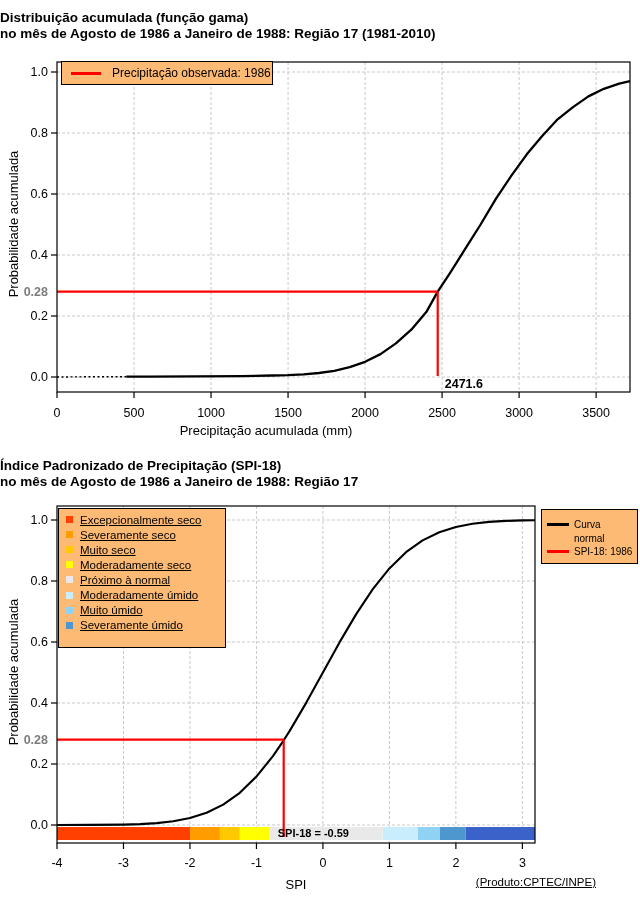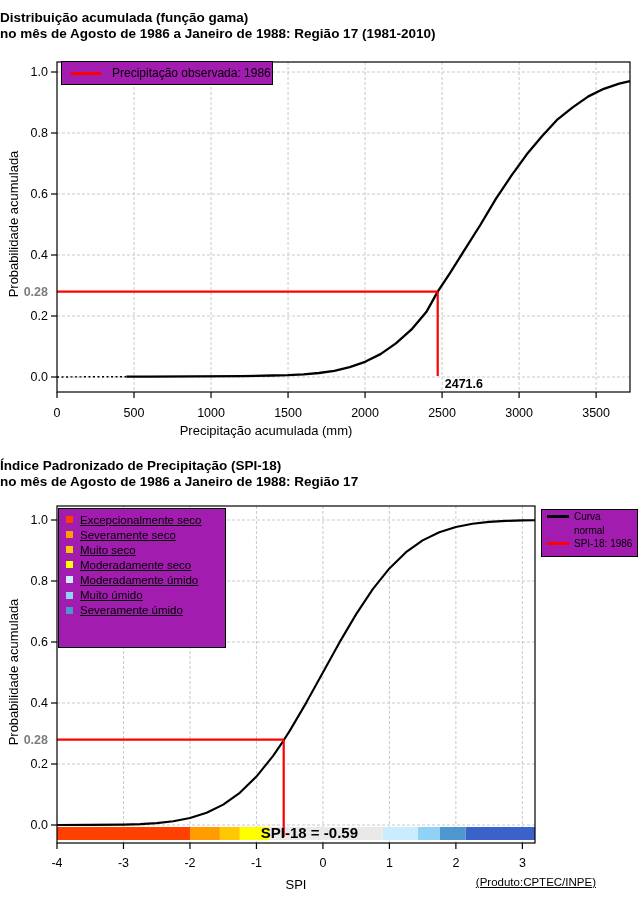--- a/index.html
+++ b/index.html
@@ -4,31 +4,31 @@
 <style>
   html,body{margin:0;padding:0;background:#ffffff;}
   #app{position:relative;width:640px;height:900px;background:#ffffff;overflow:hidden;
        font-family:"Liberation Sans",sans-serif;color:#000;}
   #plot-svg{position:absolute;left:0;top:0;}
   .abs{position:absolute;}
   .title{width:528px;text-align:left;font-weight:bold;font-size:13.5px;line-height:16px;}
   .xlab{text-align:center;font-size:13px;}
   .ylab{width:200px;height:16px;text-align:center;font-size:13px;transform:rotate(-90deg);}
   .annot{font-weight:bold;font-size:12.5px;text-align:right;}
-  .legend-box{border:1px solid #000;background:#a21caf;box-sizing:border-box;}
+  .legend-box{border:1px solid #000;background:#fdba74;box-sizing:border-box;}
   #p1-legend{left:61px;top:61px;width:212px;height:24px;display:flex;align-items:center;
              gap:11px;padding-left:9px;font-size:12px;}
   .line-sample{display:inline-block;height:3px;}
   #p2-legend-cats{left:58px;top:508px;width:168px;height:140px;padding:3px 0 0 7px;font-size:11.5px;}
   .cat-row{display:flex;align-items:center;gap:7px;height:15.1px;text-decoration:underline;}
   .cat-marker{width:7px;height:7px;flex:0 0 auto;}
-  #p2-legend-right{left:541px;top:509px;width:97px;height:48px;padding:0 0 0 5px;font-size:10px;line-height:13.5px;}
+  #p2-legend-right{left:541px;top:509px;width:97px;height:55px;padding:8px 0 0 5px;font-size:10px;line-height:13.5px;}
   .lr-row{display:flex;align-items:center;gap:5px;}
   .lr-indent{padding-left:27px;}
-  #p2-bar-text{left:218px;top:826px;width:140px;height:14px;line-height:14px;font-size:15px;}
+  #p2-bar-text{left:209px;top:826px;width:140px;height:14px;line-height:14px;font-size:11px;}
   #p1-x-annot{left:393px;top:377px;width:90px;}
   #p2-credit{left:380px;top:876px;width:216px;text-align:right;font-size:11.5px;text-decoration:underline;}
 </style>
 </head>
 <body>
 
 <div id="app">
   <svg id="plot-svg" width="640" height="900">
       <line x1="134.01612903225805" y1="62" x2="134.01612903225805" y2="392" stroke="#C9C9C9" stroke-width="1" stroke-dasharray="3,2"></line>
       <line x1="211.03225806451613" y1="62" x2="211.03225806451613" y2="392" stroke="#C9C9C9" stroke-width="1" stroke-dasharray="3,2"></line>
@@ -160,20 +160,24 @@
       </div>
       <div class="cat-row">
         <span class="cat-marker" style="background: rgb(255, 200, 0);"></span>
         <span>Muito seco</span>
       </div>
       <div class="cat-row">
         <span class="cat-marker" style="background: rgb(255, 255, 0);"></span>
         <span>Moderadamente seco</span>
       </div>
       <div class="cat-row">
+        <span class="cat-marker" style="background: rgb(233, 233, 233);"></span>
+        <span>Próximo à normal</span>
+      </div>
+      <div class="cat-row">
         <span class="cat-marker" style="background: rgb(201, 237, 252);"></span>
         <span>Moderadamente úmido</span>
       </div>
       <div class="cat-row">
         <span class="cat-marker" style="background: rgb(143, 210, 244);"></span>
         <span>Muito úmido</span>
       </div>
       <div class="cat-row">
         <span class="cat-marker" style="background: rgb(78, 150, 206);"></span>
         <span>Severamente úmido</span>

